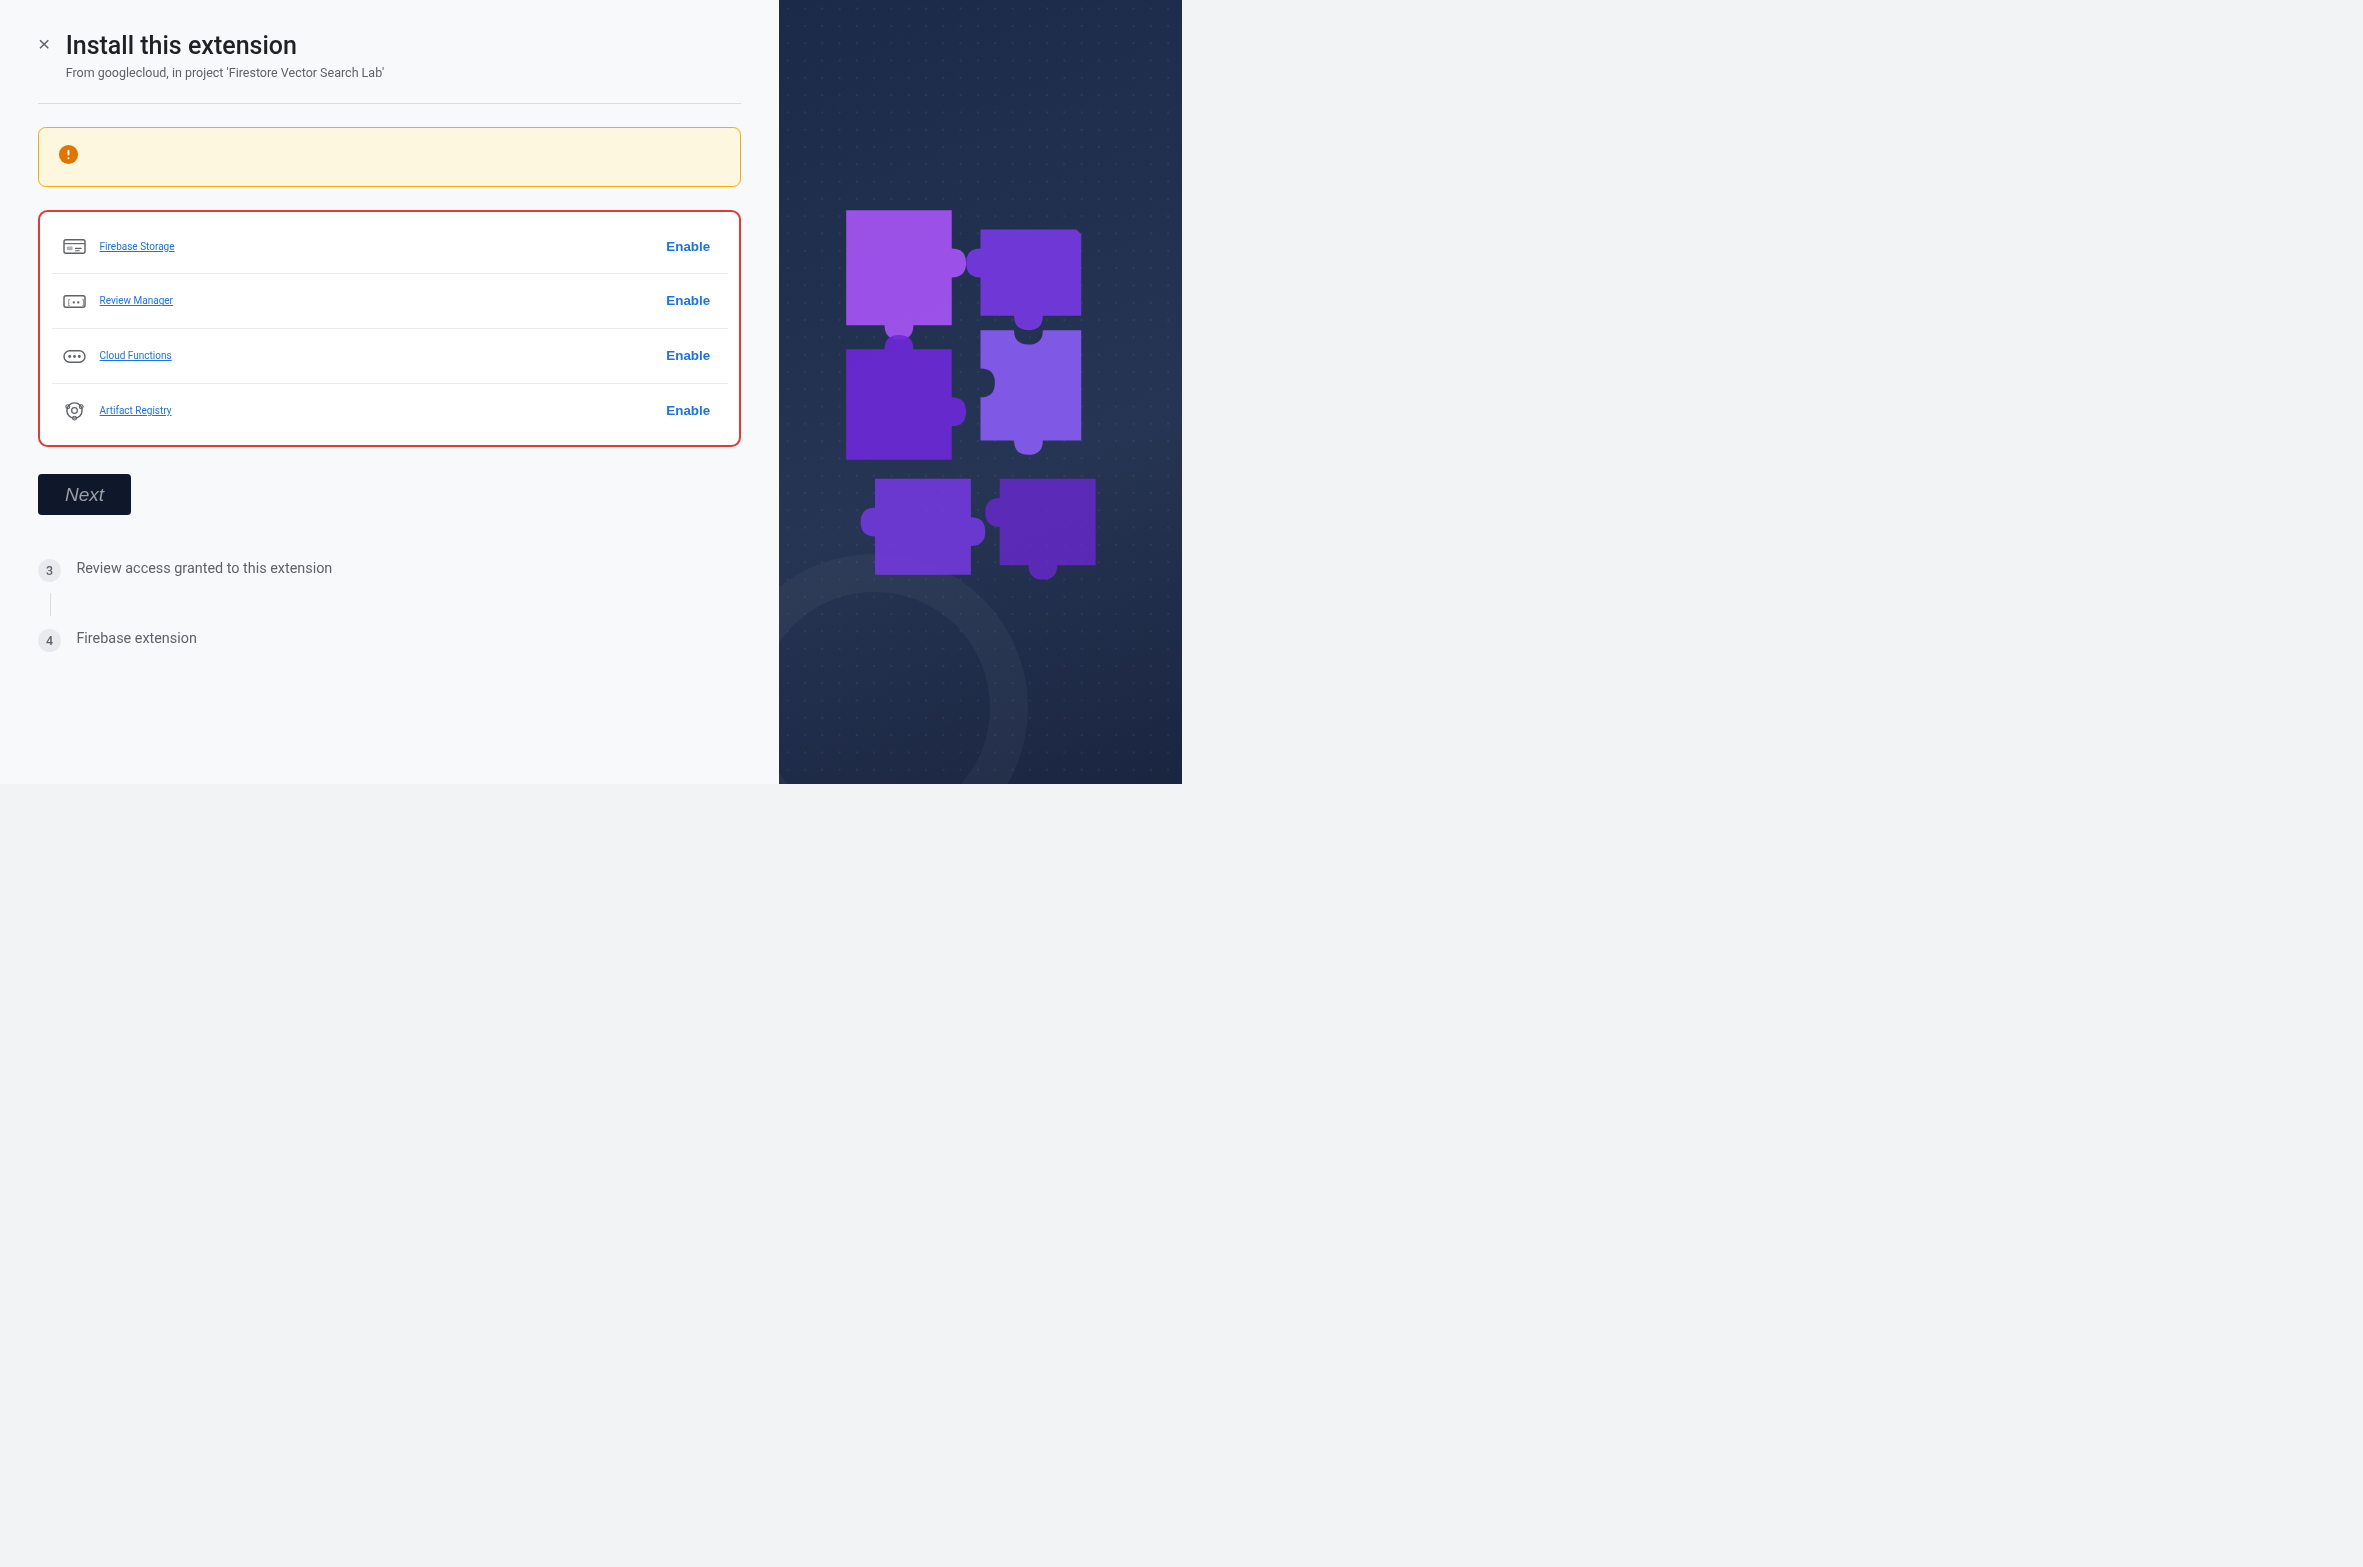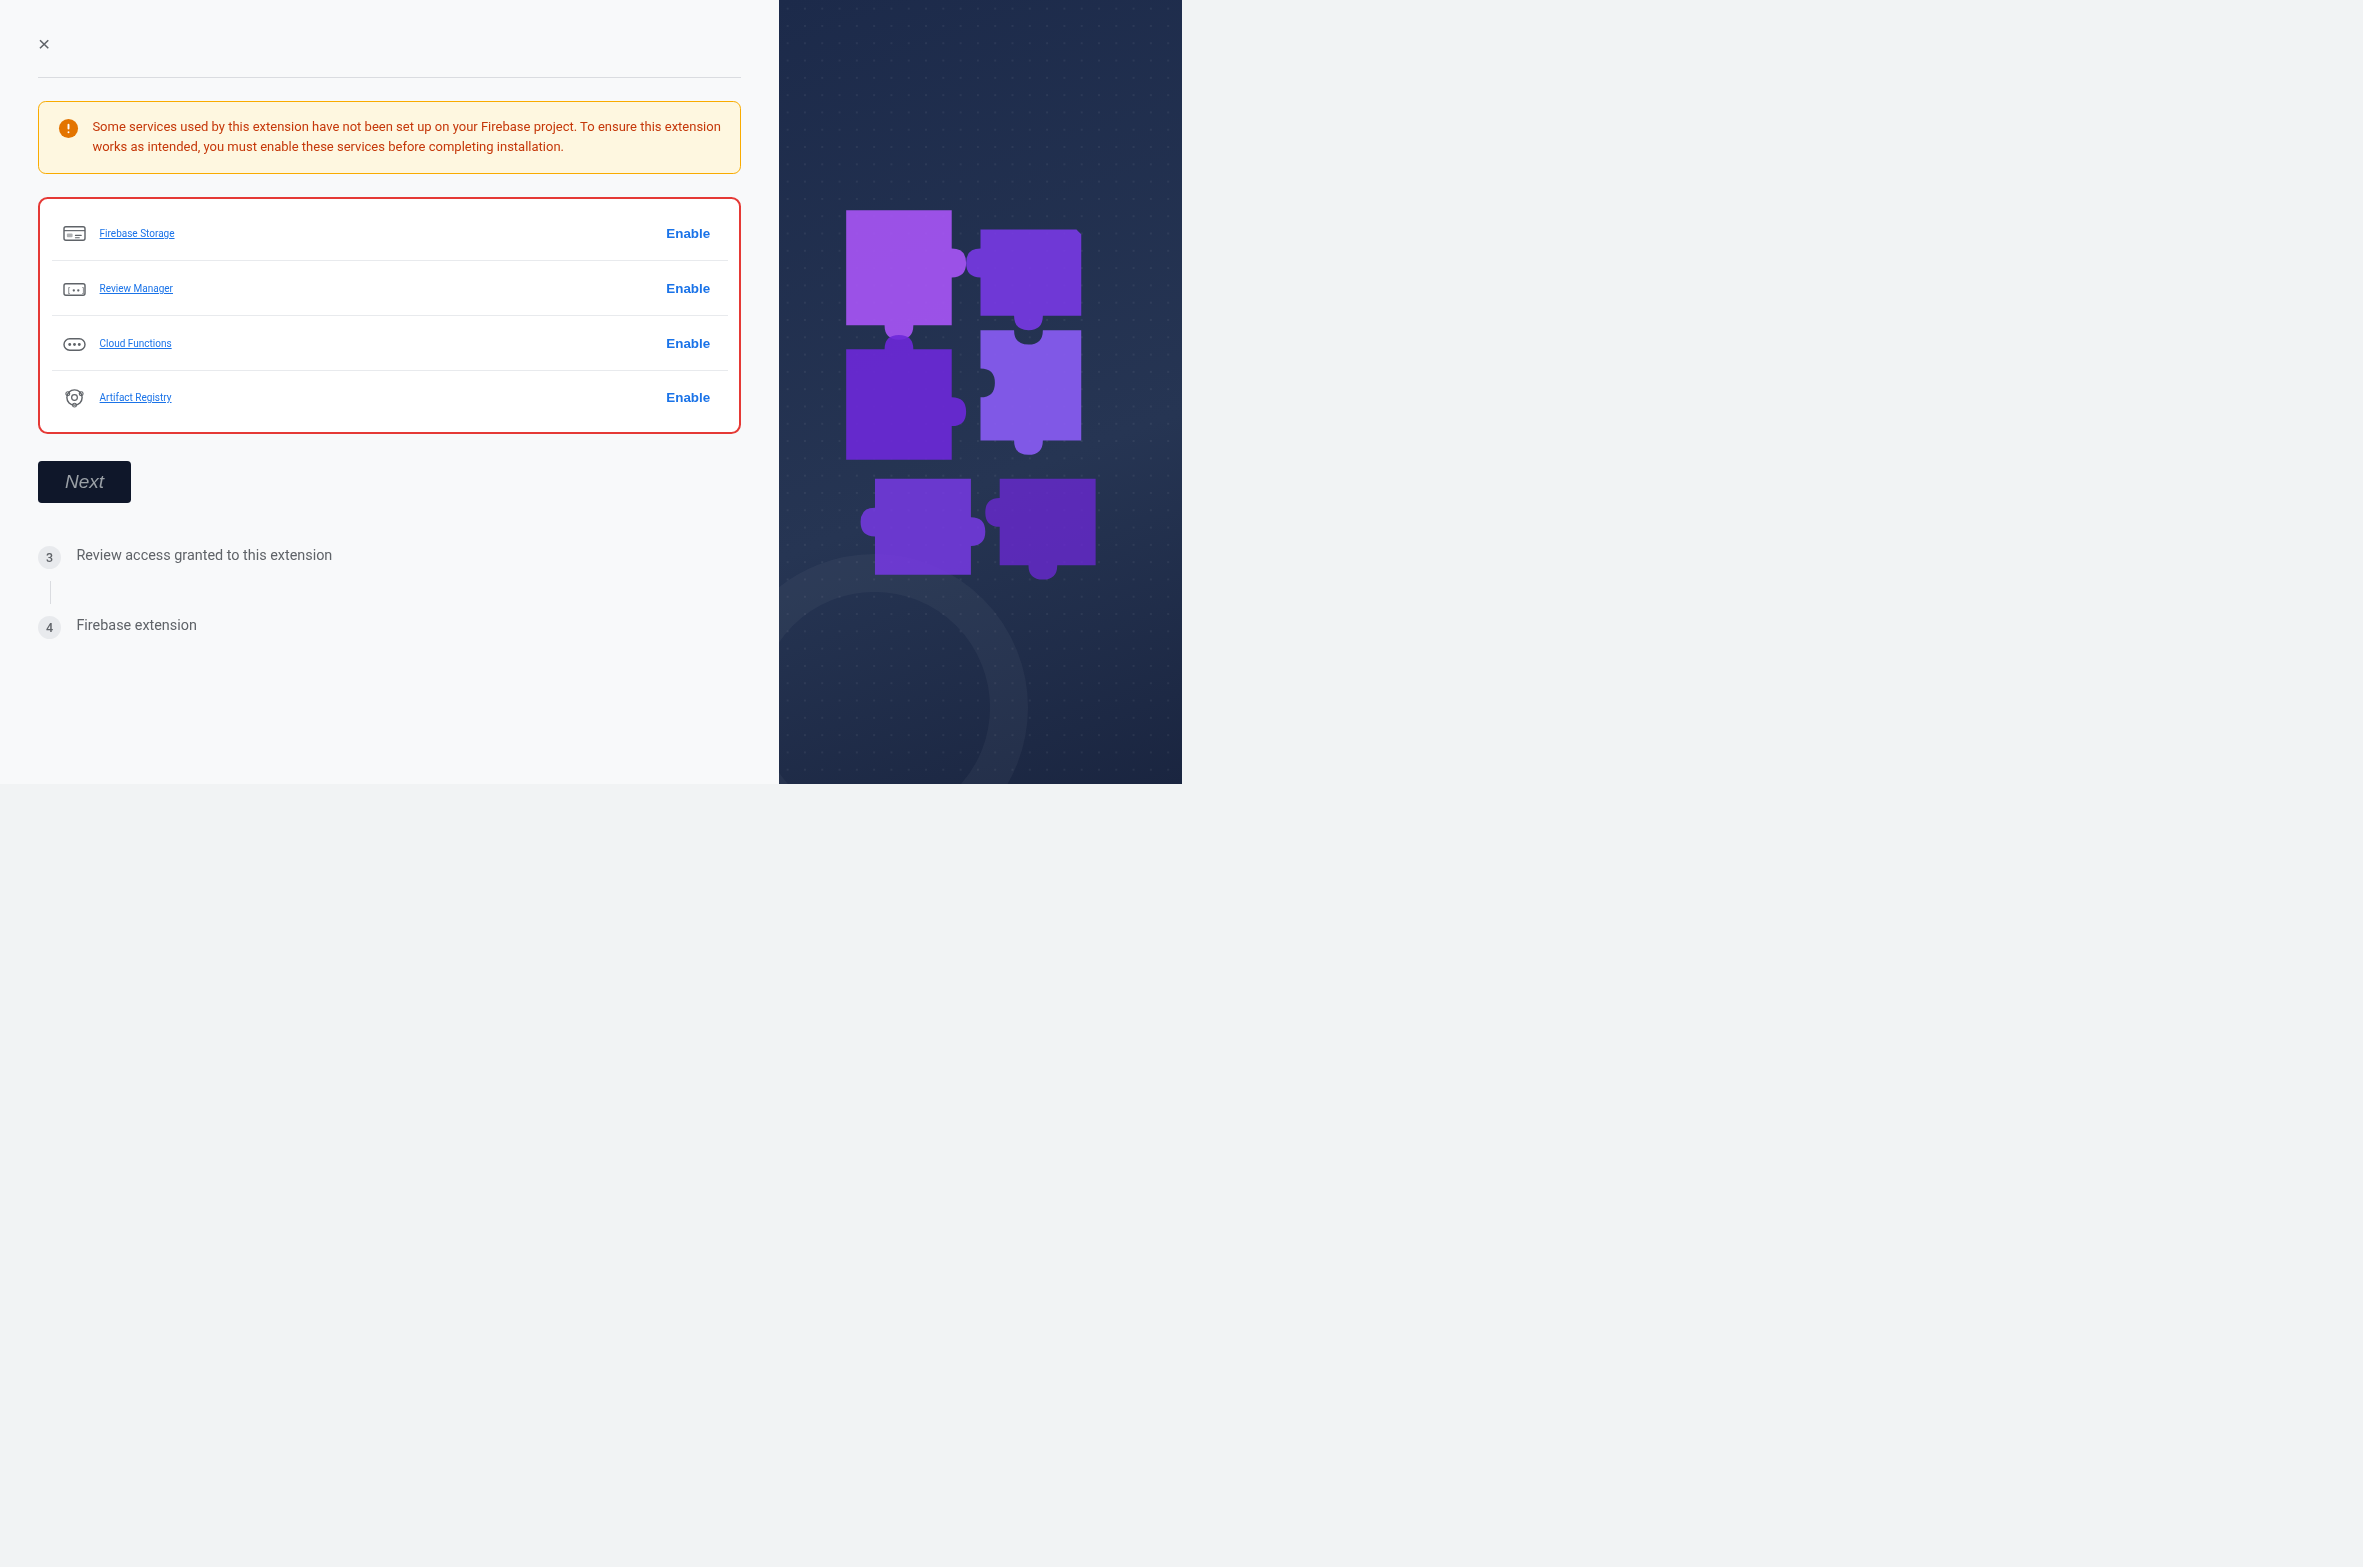--- a/index.html
+++ b/index.html
@@ -242,36 +242,39 @@
       background-size: 17.3px 17.3px;
     }
   </style>
 </head>
 <body>
 
 <div class="main-panel">
 
   <div class="header">
     <button class="close-btn">×</button>
+    <div class="header-text">
+      <div class="header-title">Install this extension</div>
+      <div class="header-subtitle">From googlecloud, in project 'Firestore Vector Search Lab'</div>
+    </div>
   </div>
 
   <hr class="divider">
 
   <div class="step-content">
     
     <div class="warning-box">
       <div class="warning-icon">
         
         <svg width="21" height="21" viewBox="0 0 22 22" fill="none">
           <circle cx="11" cy="11" r="10" fill="#e37400"></circle>
           <rect x="10" y="6" width="2" height="6" rx="1" fill="white"></rect>
           <rect x="10" y="14" width="2" height="2" rx="1" fill="white"></rect>
         </svg>
       </div>
-      <div class="warning-text">Some services used by this extension have not been set up on your Firebase project. To ensure this extension works as intended, you must enable these services before completing installation.</div>
     </div>
 
     
     <div class="services-box">
 
       <div class="service-row">
         <div class="service-left">
           <div class="service-icon">
             <svg width="23" height="21" viewBox="0 0 24 22" fill="none">
               <rect x="1" y="4" width="22" height="14" rx="2" stroke="#5f6368" stroke-width="1.5" fill="none"></rect>

